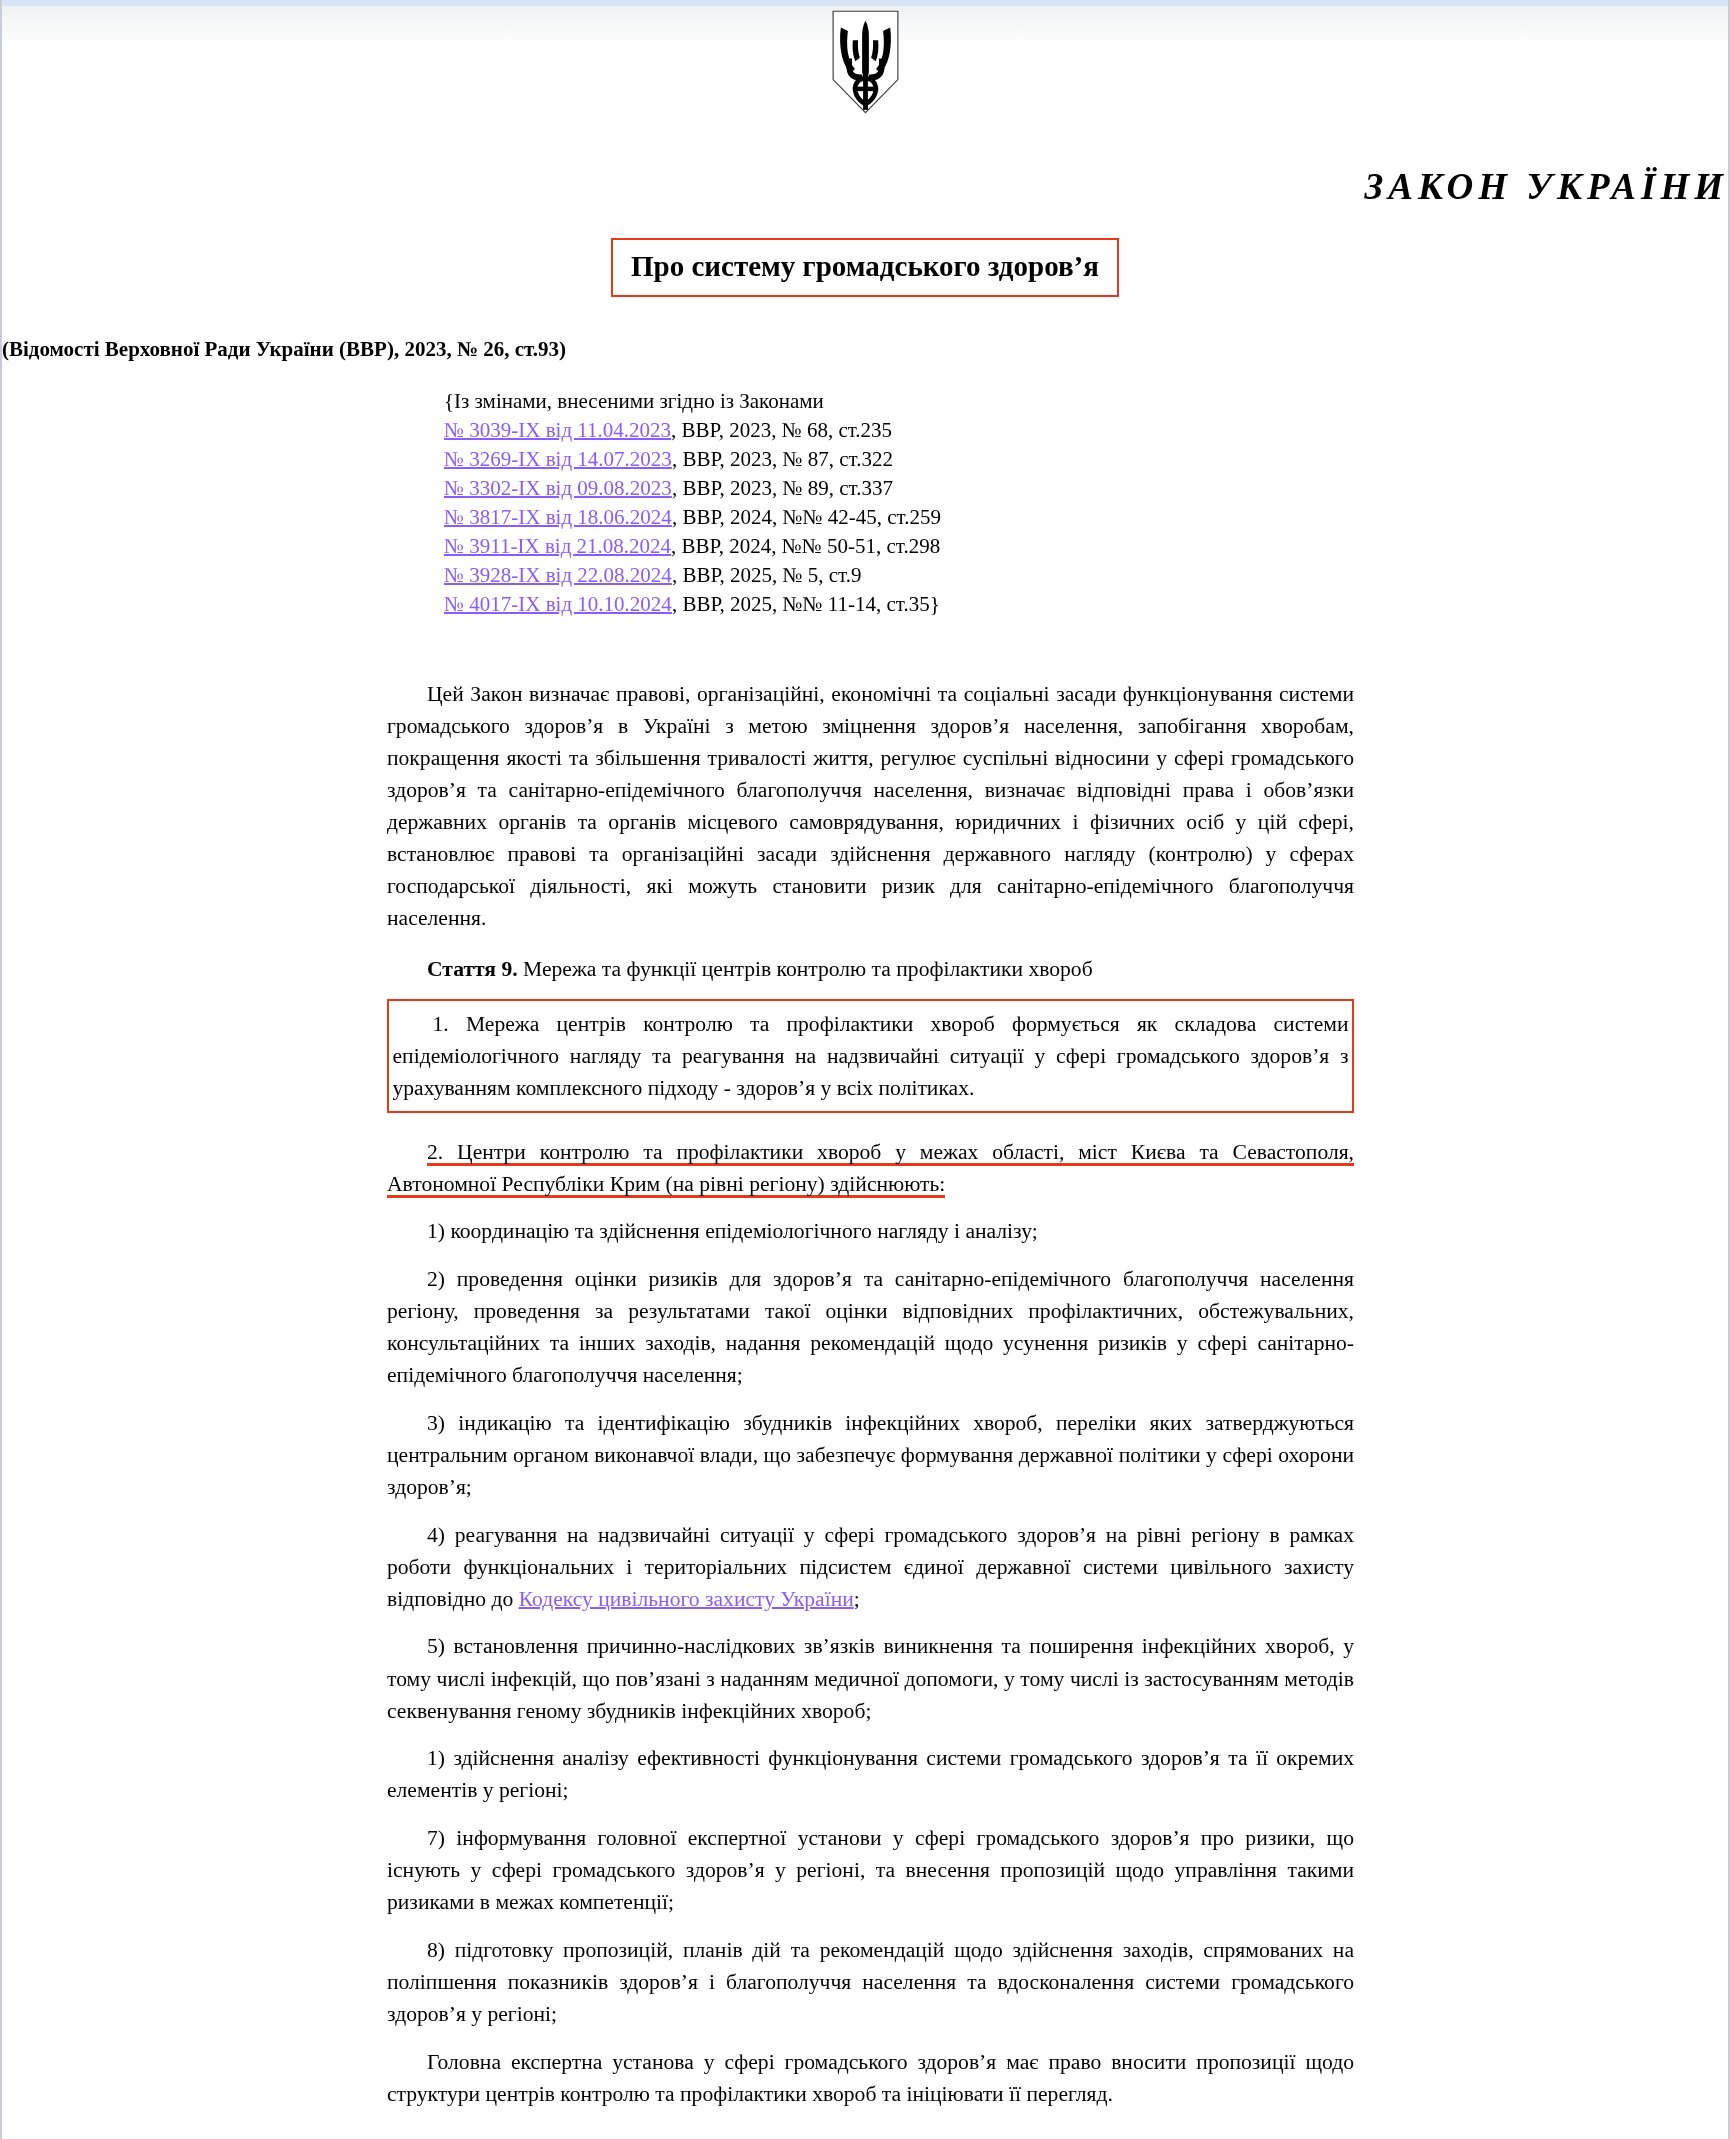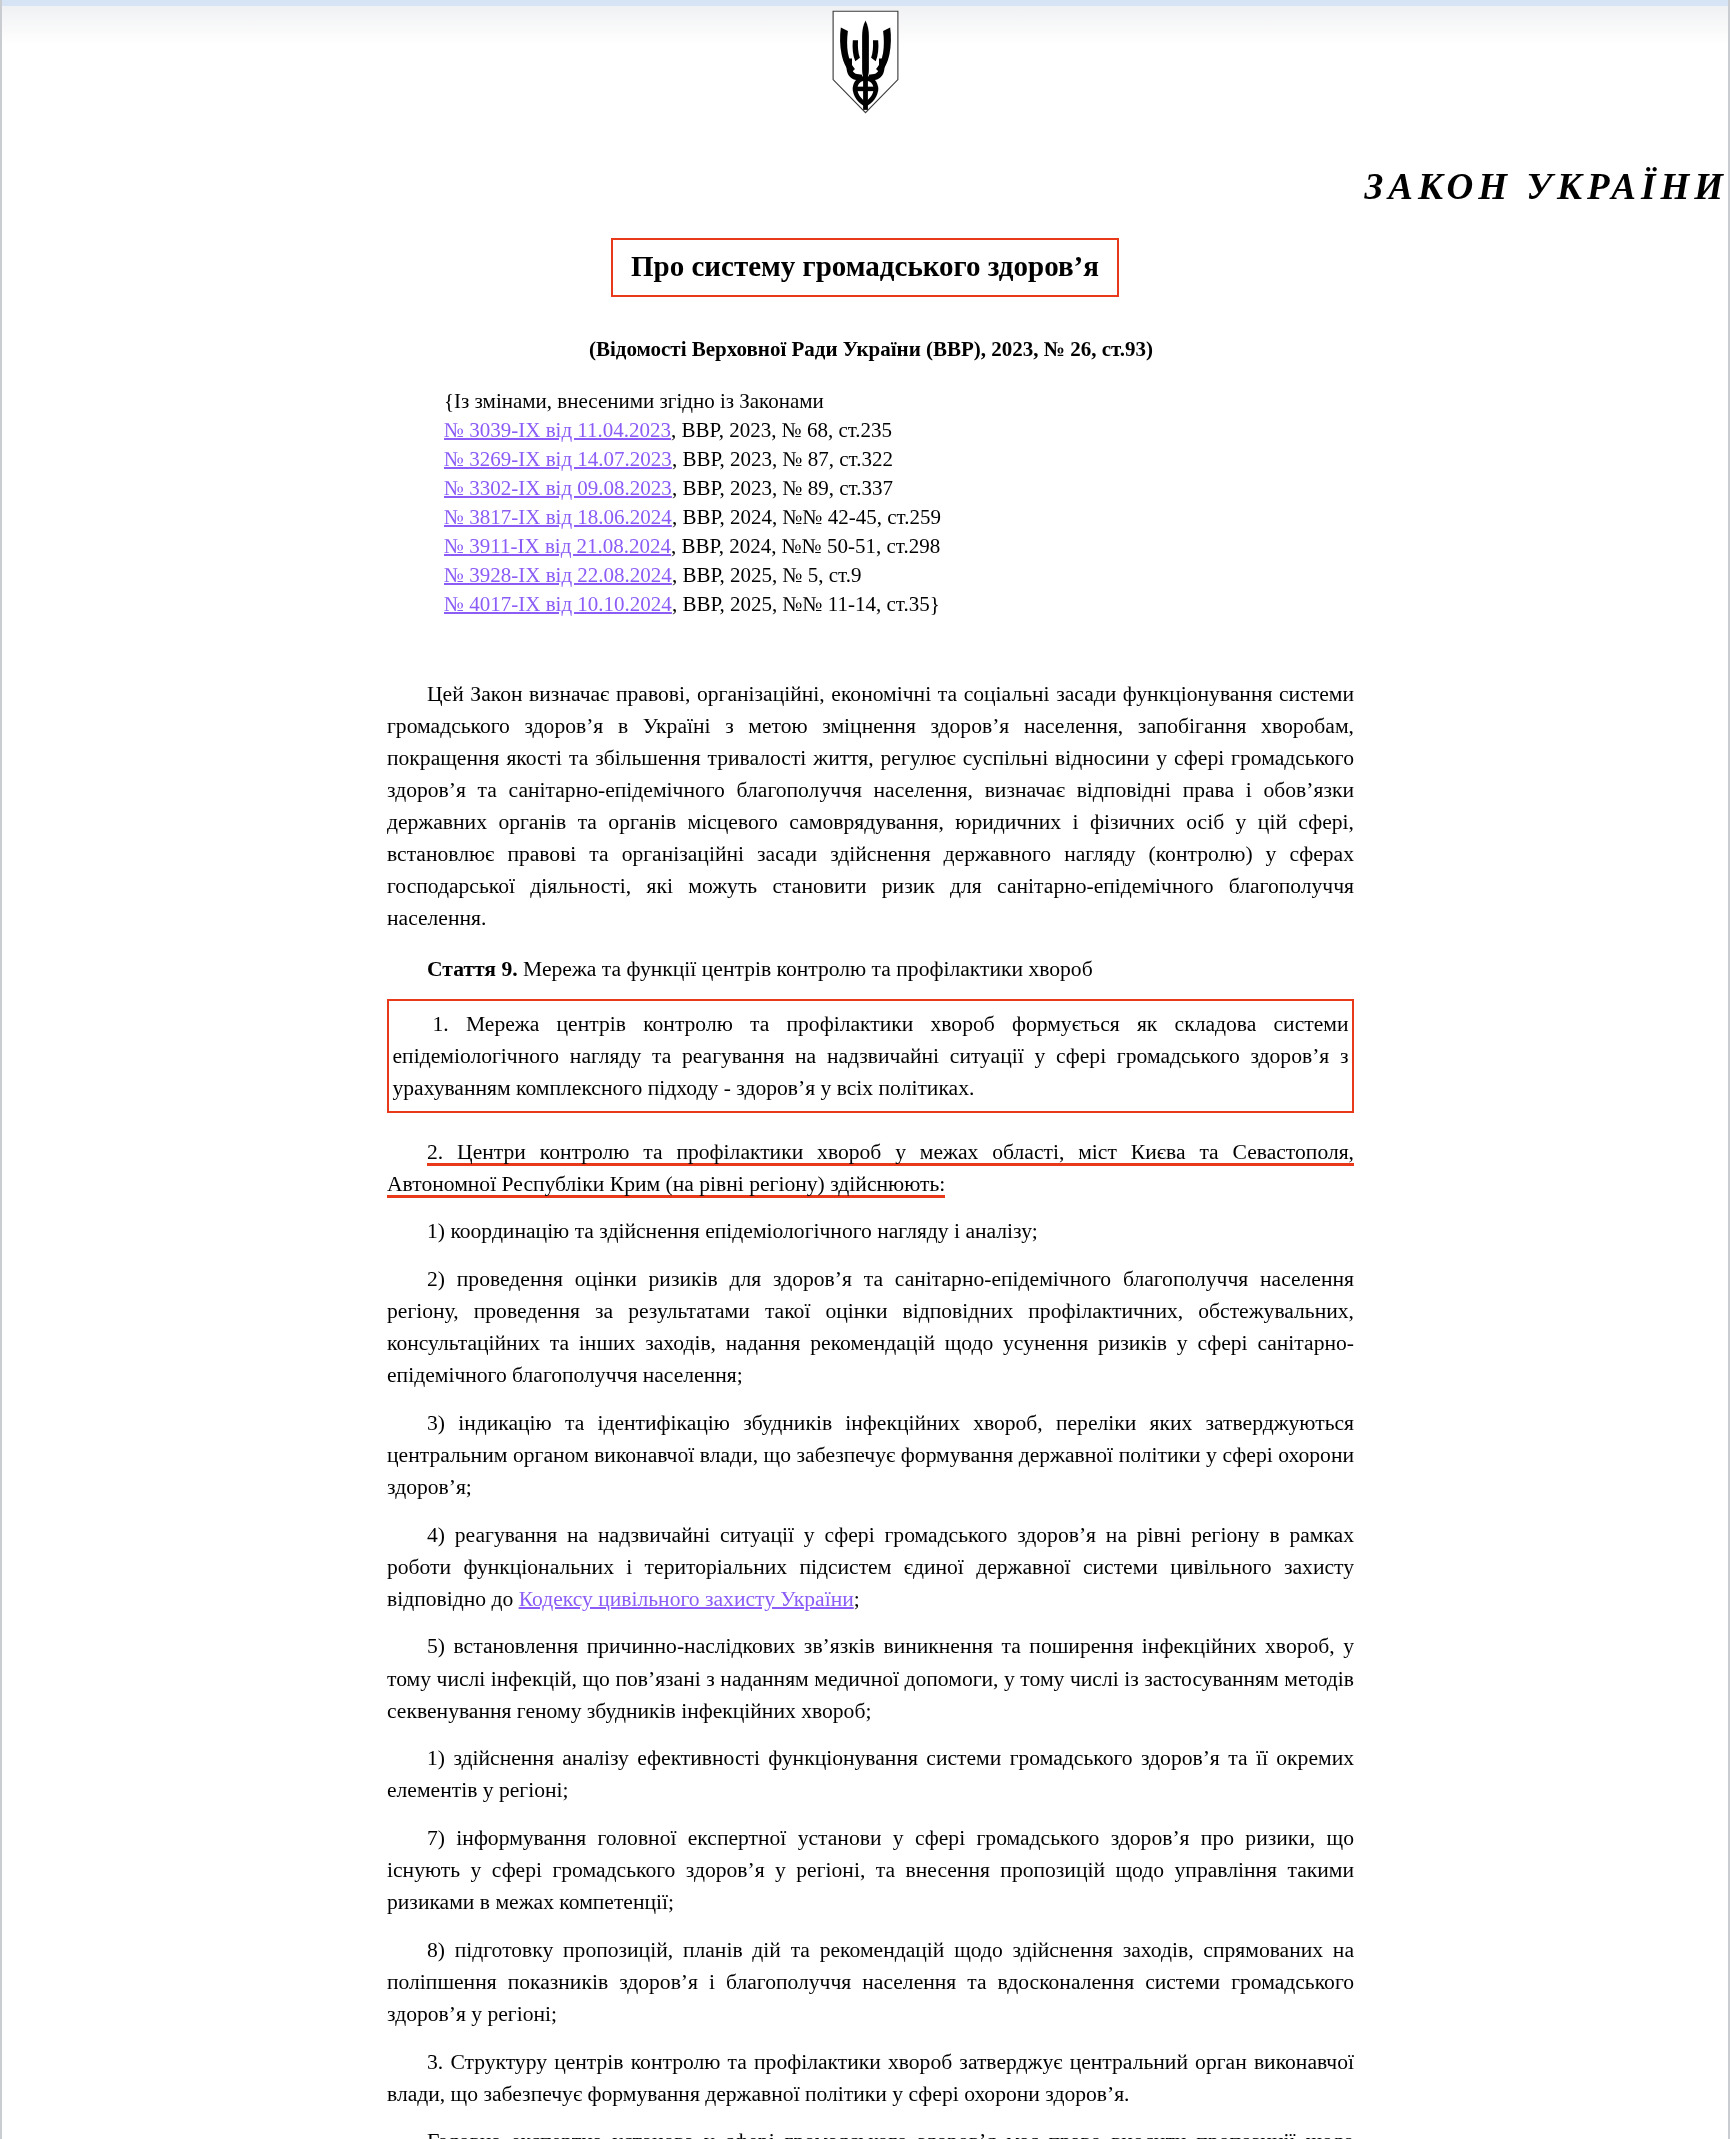--- a/index.html
+++ b/index.html
@@ -79,26 +79,24 @@
     display: inline-block;
     border: 2.8px solid #e8391a;
     padding: 11.3px 18.4px 12.7px 18.4px;
     font-size: 29px;
     font-weight: bold;
     line-height: 1.05;
     white-space: nowrap;
   }
 
   .vvr-line {
-    text-align: center;
     font-size: 21px;
     font-weight: bold;
     margin-top: 40px;
     letter-spacing: 0px;
-    margin-left: 12px;
   }
 
   
   .amendments {
     margin-top: 25.5px;
     font-size: 21px;
     line-height: 1.38;
     padding-left: 442px;
   }
   .amendments .amend-head {
@@ -248,20 +246,19 @@
       <p class="para">2) проведення оцінки ризиків для здоров’я та санітарно-епідемічного благополуччя населення регіону, проведення за результатами такої оцінки відповідних профілактичних, обстежувальних, консультаційних та інших заходів, надання рекомендацій щодо усунення ризиків у сфері санітарно-епідемічного благополуччя населення;</p>
       <p class="para">3) індикацію та ідентифікацію збудників інфекційних хвороб, переліки яких затверджуються центральним органом виконавчої влади, що забезпечує формування державної політики у сфері охорони здоров’я;</p>
 
       <p class="para"><span>4) реагування на надзвичайні ситуації у сфері громадського здоров’я на рівні регіону в рамках роботи функціональних і територіальних підсистем єдиної державної системи цивільного захисту відповідно до </span><a href="#" class="lnk">Кодексу цивільного захисту України</a><span>;</span></p>
 
       <p class="para">5) встановлення причинно-наслідкових зв’язків виникнення та поширення інфекційних хвороб, у тому числі інфекцій, що пов’язані з наданням медичної допомоги, у тому числі із застосуванням методів секвенування геному збудників інфекційних хвороб;</p>
       <p class="para">1) здійснення аналізу ефективності функціонування системи громадського здоров’я та її окремих елементів у регіоні;</p>
       <p class="para">7) інформування головної експертної установи у сфері громадського здоров’я про ризики, що існують у сфері громадського здоров’я у регіоні, та внесення пропозицій щодо управління такими ризиками в межах компетенції;</p>
       <p class="para">8) підготовку пропозицій, планів дій та рекомендацій щодо здійснення заходів, спрямованих на поліпшення показників здоров’я і благополуччя населення та вдосконалення системи громадського здоров’я у регіоні;</p>
 
-      <p class="para">3. Структуру центрів контролю та профілактики хвороб затверджує центральний орган виконавчої влади, що забезпечує формування державної політики у сфері охорони здоров’я.</p>
 
       <p class="para">Головна експертна установа у сфері громадського здоров’я має право вносити пропозиції щодо структури центрів контролю та профілактики хвороб та ініціювати її перегляд.</p>
 
     </div>
   </div>
 </div>
 
 
 </body></html>

